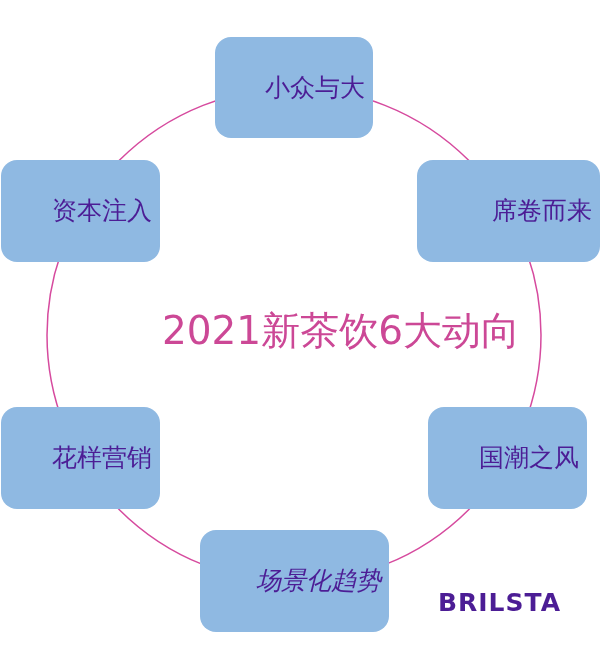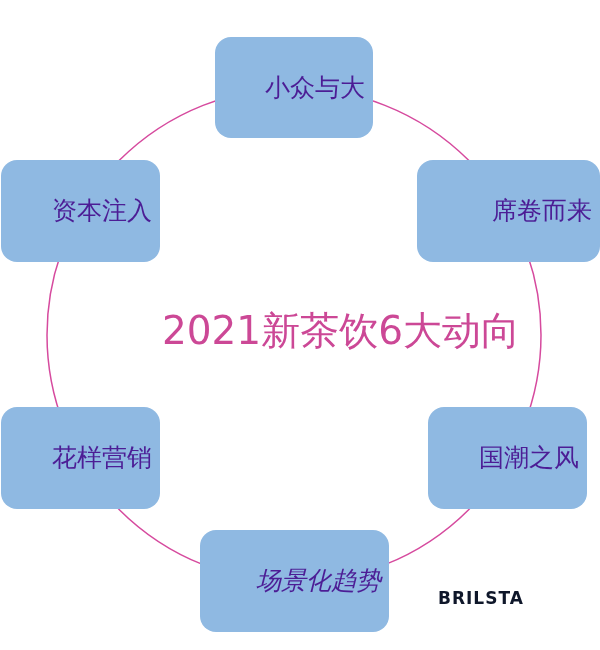--- a/index.html
+++ b/index.html
@@ -5,22 +5,22 @@
   html, body { margin:0; padding:0; }
   body { width:600px; height:650px; background:#ffffff; position:relative; overflow:hidden;
          font-family:"DejaVu Sans","Liberation Sans",sans-serif; }
   .ring { position:absolute; left:0; top:0; width:600px; height:650px; }
   .node { position:absolute; background:#8fb9e2; border-radius:16px; color:#4c1d95;
           display:flex; align-items:flex-end; justify-content:center; text-align:center;
           font-size:25px; line-height:36px; box-sizing:border-box; padding:0 8px; }
   .node span { display:block; }
   .title { position:absolute; left:100px; top:306px; width:420px; text-align:right;
            color:#cc4896; font-size:39px; line-height:50px; }
-  .brand { position:absolute; left:438px; top:588px; color:#0f172a; font-weight:bold;
-           font-size:17px; letter-spacing:1px; font-family:"DejaVu Sans",sans-serif; }
+  .brand { position:absolute; left:438px; top:588px; color:#4c1d95; font-weight:bold;
+           font-size:25px; letter-spacing:1px; font-family:"DejaVu Sans",sans-serif; }
 </style>
 </head>
 <body>
 
 <svg class="ring" viewBox="0 0 600 650">
   <ellipse cx="294" cy="335" rx="247" ry="247" fill="none" stroke="#d64a9e" stroke-width="1.5"></ellipse>
 </svg>
 
 <div class="node" style="left:215px; top:37px; width:158px; height:101px; flex-direction:column;">
   <span>小众与大</span>

